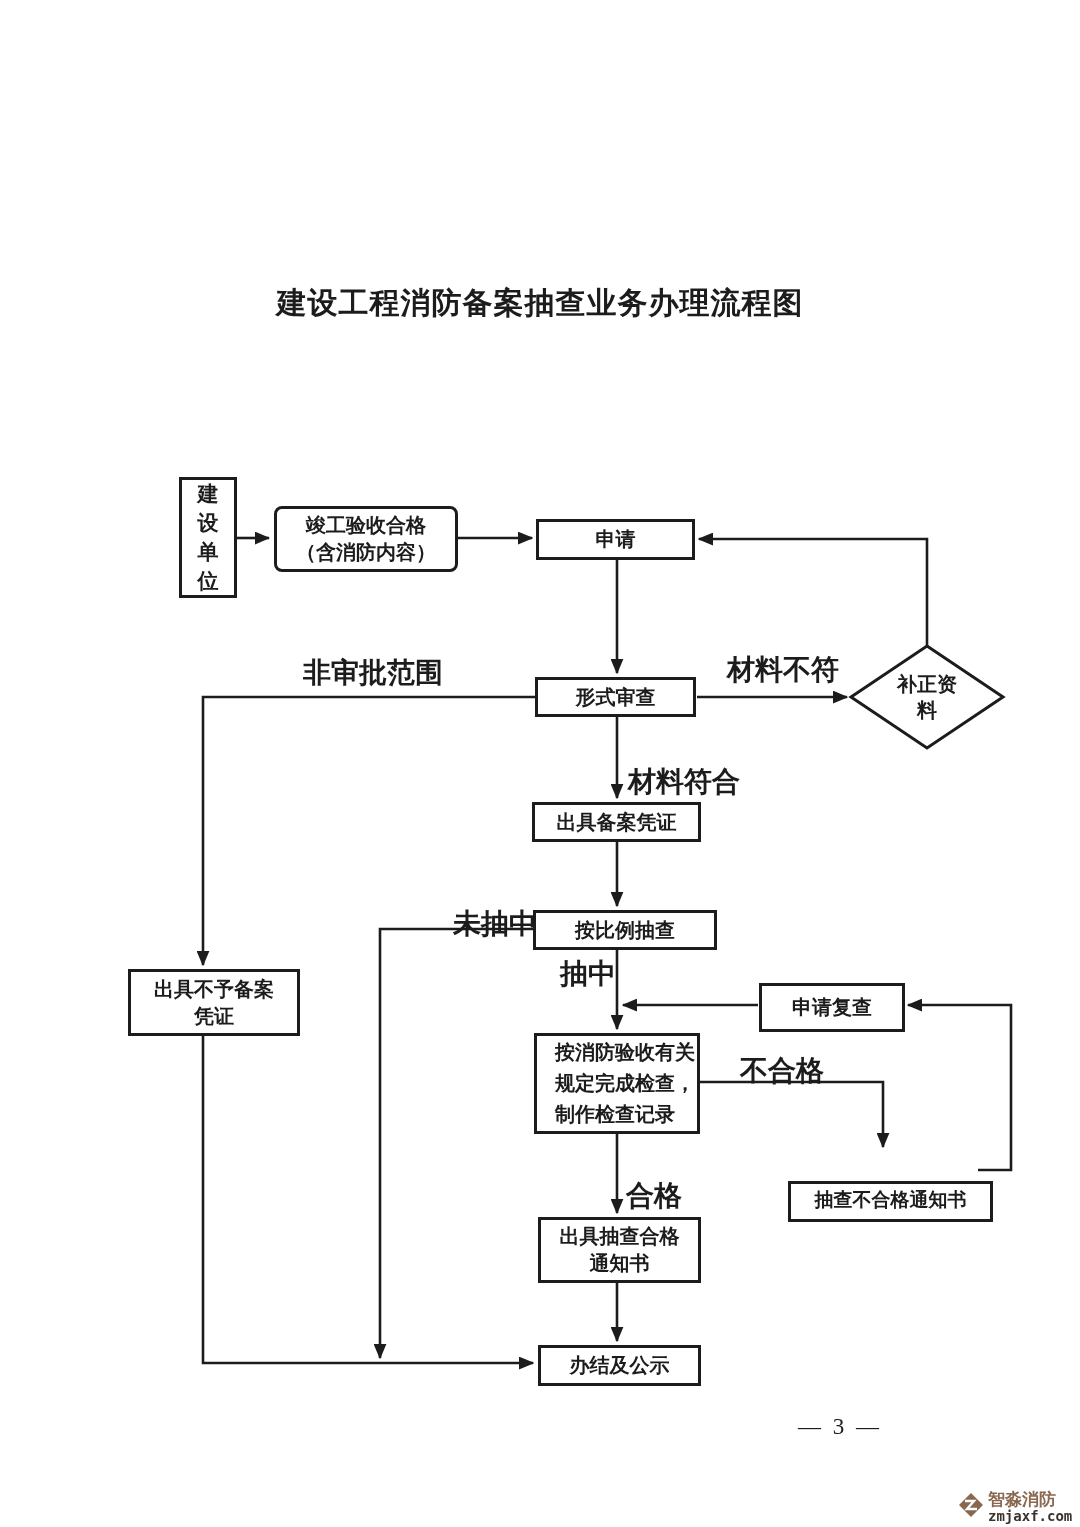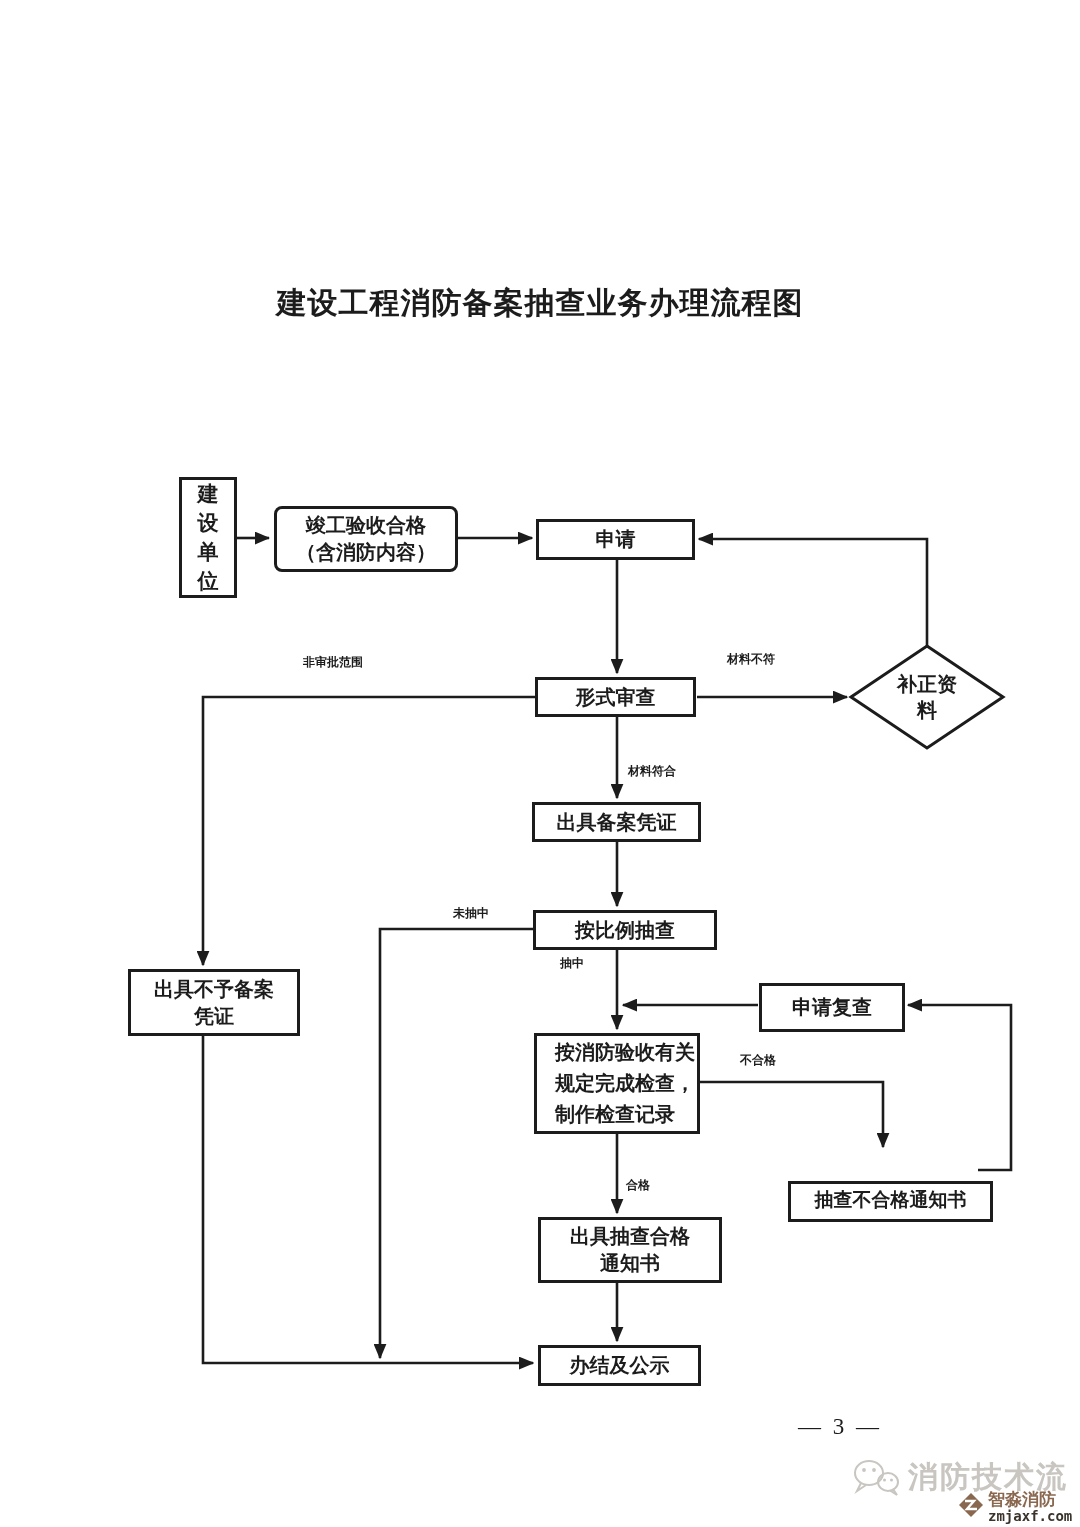--- a/index.html
+++ b/index.html
@@ -15,21 +15,21 @@
   svg.wires{position:absolute;left:0;top:0;}
   .node{
     position:absolute;box-sizing:border-box;border:3px solid #1c1c1c;background:#ffffff;
     display:flex;flex-direction:column;align-items:center;justify-content:center;
     font-size:20px;font-weight:bold;line-height:27px;text-align:center;
   }
   .node.plain{border:none;background:transparent;}
   .node.left-align{align-items:flex-start;text-align:left;padding-left:18px;line-height:31px;}
   .vert{line-height:29px;font-size:21px;}
   .edge-label{
-    position:absolute;font-size:12px;font-weight:bold;white-space:nowrap;
+    position:absolute;font-size:28px;font-weight:bold;white-space:nowrap;
   }
   .page-number{
     position:absolute;left:780px;top:1414px;width:120px;text-align:center;
     font-size:23px;letter-spacing:3px;
   }
   .watermark{
     position:absolute;left:852px;top:1457px;display:flex;align-items:center;gap:6px;
     color:#c9c6c1;font-size:30px;font-weight:bold;letter-spacing:2px;white-space:nowrap;
   }
   .brand{
@@ -120,56 +120,39 @@
   <div class="node left-align" style="left:534px;top:1033px;width:166px;height:101px;">
     <div>按消防验收有关</div>
     <div>规定完成检查，</div>
     <div>制作检查记录</div>
   </div>
 
   <div class="node" style="left:788px;top:1181px;width:205px;height:41px;font-size:19px;font-family:Liberation Mono, monospace;">
     <div>抽查不合格通知书</div>
   </div>
 
-  <div class="node" style="left:538px;top:1217px;width:184px;height:66px;text-align:right;">
+  <div class="node" style="left:538px;top:1217px;width:163px;height:66px;text-align:right;">
     <div>出具抽查合格</div>
     <div>通知书</div>
   </div>
 
   <div class="node" style="left:538px;top:1345px;width:163px;height:41px;">
     <div>办结及公示</div>
   </div>
 
   <div class="edge-label" style="left:303px;top:654px;">非审批范围</div>
   <div class="edge-label" style="left:727px;top:651px;">材料不符</div>
   <div class="edge-label" style="left:628px;top:763px;">材料符合</div>
   <div class="edge-label" style="left:453px;top:905px;">未抽中</div>
   <div class="edge-label" style="left:560px;top:955px;">抽中</div>
   <div class="edge-label" style="left:740px;top:1052px;">不合格</div>
   <div class="edge-label" style="left:626px;top:1177px;">合格</div>
 
   <div class="page-number">— 3 —</div>
 
-  <div class="watermark">
-    <svg width="50" height="38" viewBox="0 0 50 38">
-      <g stroke="#c9c6c1" stroke-width="2" fill="none">
-        <ellipse cx="17" cy="14" rx="14" ry="12"></ellipse>
-        <path d="M9,24 L5,32 L14,26"></path>
-        <ellipse cx="36" cy="23" rx="10" ry="9"></ellipse>
-        <path d="M41,30 L45,36 L38,31.5"></path>
-      </g>
-      <g fill="#c9c6c1">
-        <circle cx="12" cy="11" r="1.9"></circle>
-        <circle cx="22" cy="11" r="1.9"></circle>
-        <circle cx="32.5" cy="21" r="1.5"></circle>
-        <circle cx="39.5" cy="21" r="1.5"></circle>
-      </g>
-    </svg>
-    <span>消防技术流</span>
-  </div>
 
   <div class="brand">
     <svg width="26" height="28" viewBox="0 0 26 28">
       <polygon points="13,2 25,14 13,26 1,14" fill="#8a6850"></polygon>
       <path d="M7,10 L16,10 L9,18 L19,18" stroke="#ffffff" stroke-width="2.4" fill="none"></path>
     </svg>
     <div class="brand-col">
       <span class="brand-name">智淼消防</span>
       <span class="brand-site">zmjaxf.com</span>
     </div>

